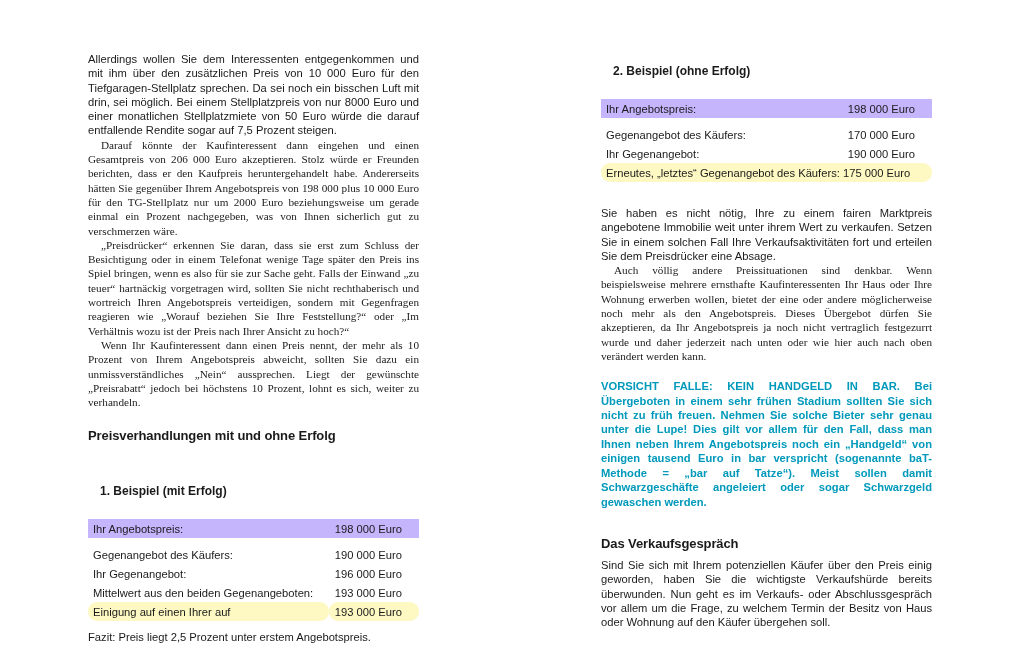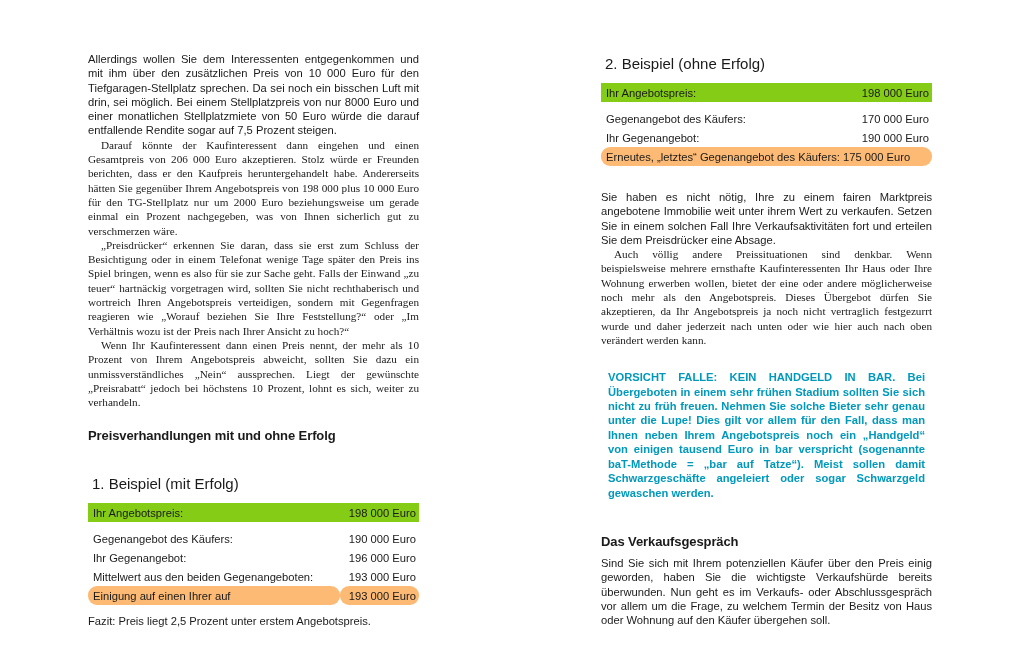--- a/index.html
+++ b/index.html
@@ -40,23 +40,23 @@
   p + p { margin-top: 0; }
 
   h2 {
     margin: 0;
     font-size: 13px;
     font-weight: bold;
     line-height: 17px;
     letter-spacing: -0.1px;
   }
   h3 {
-    margin: 4px;
-    font-size: 15px;
-    font-weight: normal;
+    margin: 12px;
+    font-size: 12px;
+    font-weight: bold;
     line-height: 15px;
   }
   .sp-12 { height: 12px; }
   .sp-8  { height: 8px; }
   .sp-6  { height: 6px; }
   .sp-16 { height: 16px; }
   .sp-18 { height: 18px; }
   .sp-22 { height: 22px; }
   .sp-26 { height: 26px; }
 
@@ -65,38 +65,38 @@
     width: 331px;
     border-collapse: collapse;
     font-size: 11.2px;
     line-height: 14px;
   }
   .tbl td {
     padding: 2.5px 0 2.5px 0;
     vertical-align: top;
   }
   .tbl td.lbl { padding-left: 5px; text-align: left; }
-  .tbl td.val { padding-right: 3px; text-align: right; white-space: nowrap; }
-  tr.hl td { background: #84cc16; }
-  tr.hl2 td { background: #fdba74; border-radius: 9px; }
+  .tbl td.val { padding-right: 17px; text-align: right; white-space: nowrap; }
+  tr.hl td { background: #c4b5fd; }
+  tr.hl2 td { background: #fef9c3; border-radius: 9px; }
   tr.spacer td { padding: 0; height: 7px; background: transparent; }
   .tbl-note {
     font-size: 11.2px;
     line-height: 14px;
     margin-top: 9px;
   }
 
   
   .warn {
     color: #0099bb;
     font-weight: bold;
     font-size: 11.2px;
     line-height: 14.4px;
     text-align: justify;
-    margin: 7px;
+    margin: 0;
   }
 
   .right-block p { text-align: justify; }
 </style>
 </head>
 <body>
 
 <div class="page">
 
   <div class="col col-left">

